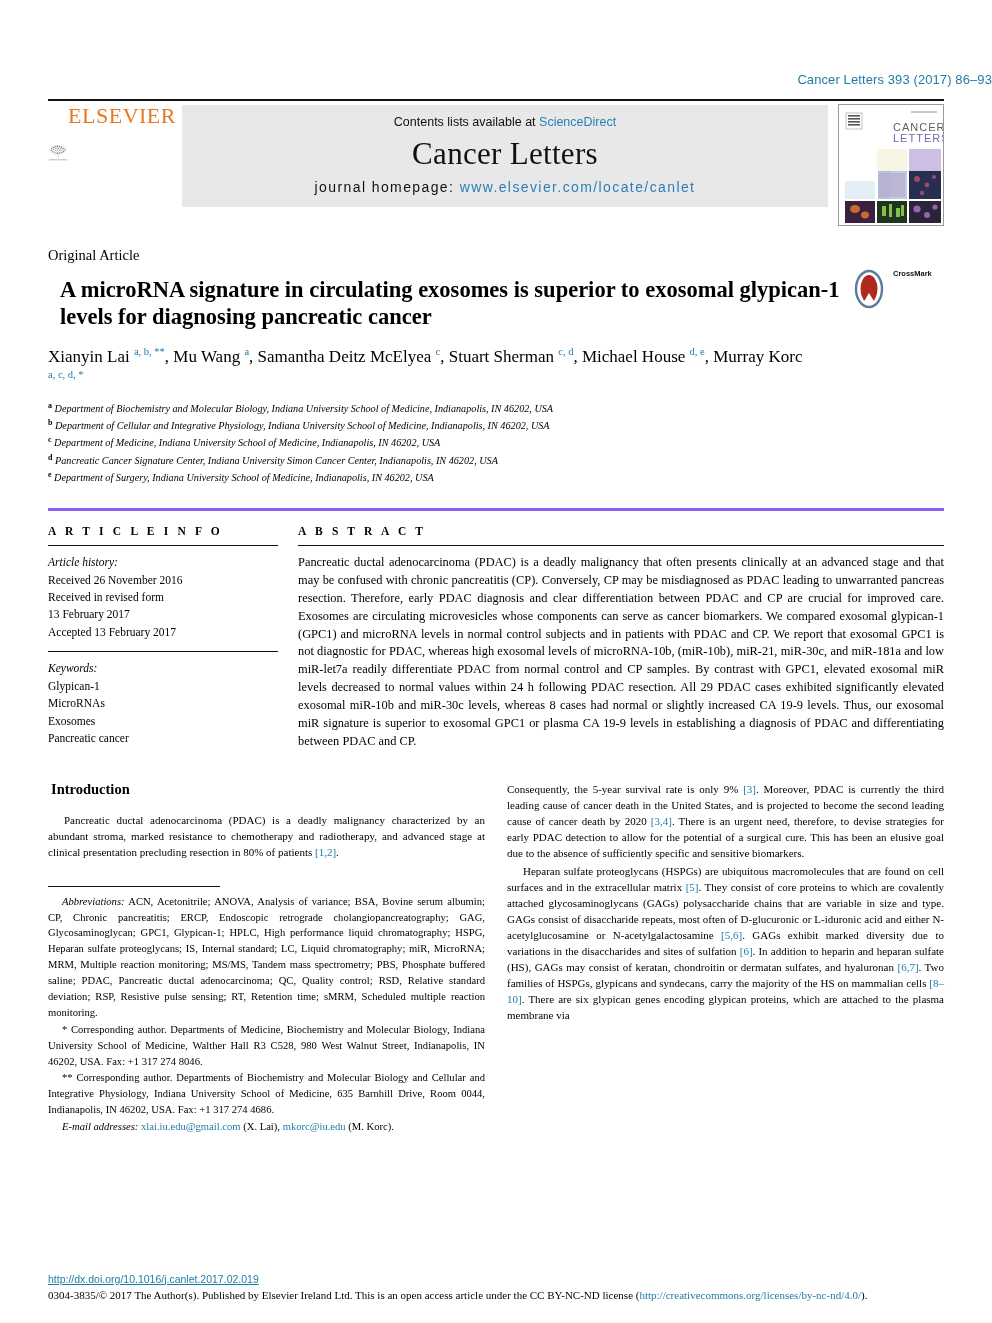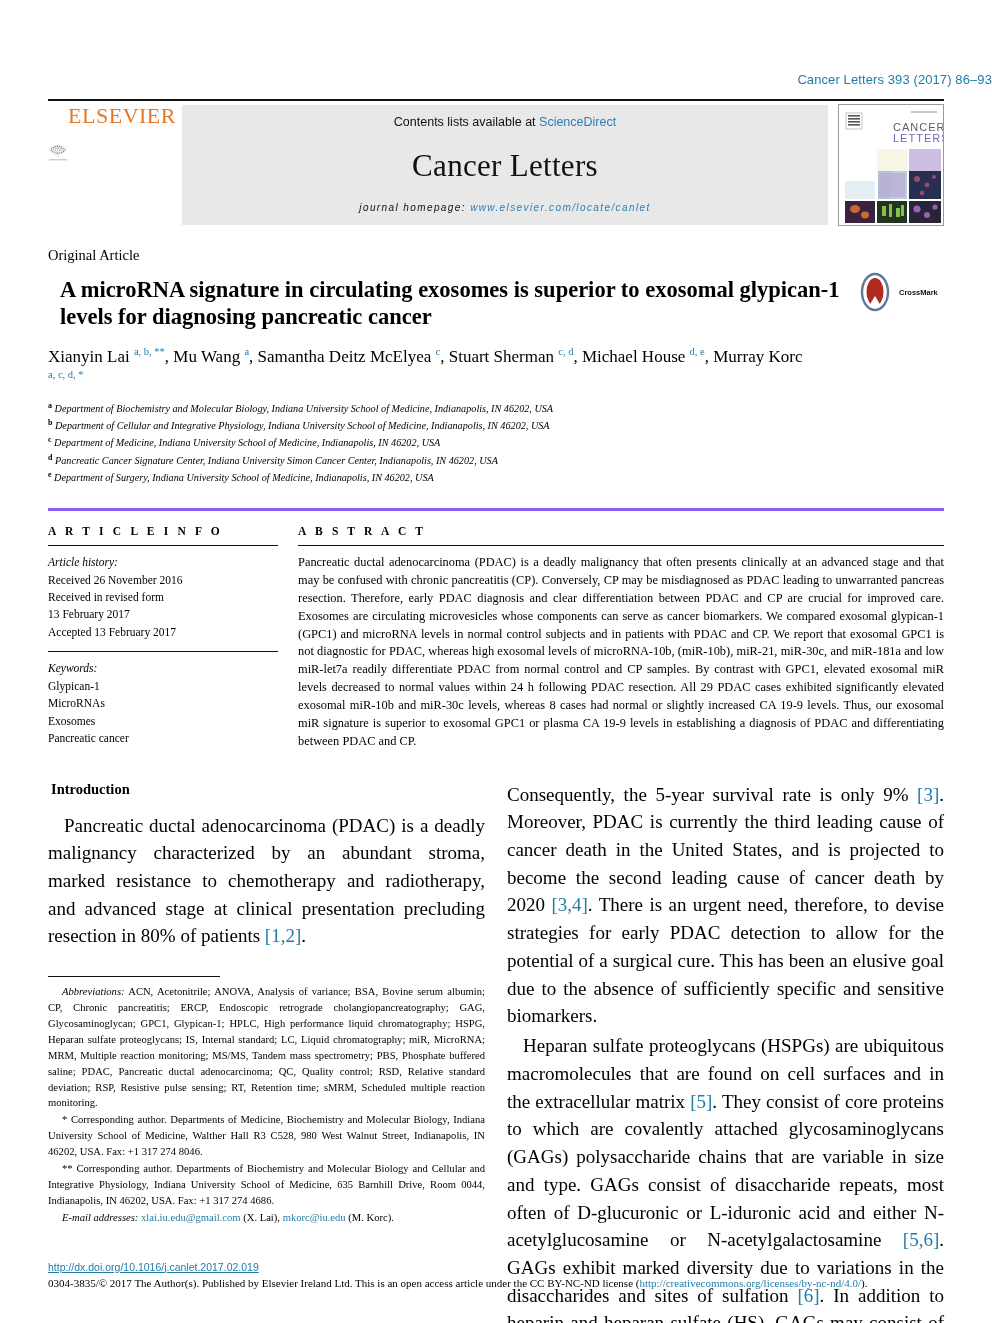--- a/index.html
+++ b/index.html
@@ -56,21 +56,21 @@
     font-size: 22px;
     letter-spacing: .5px;
     color: #E87722;
     text-align: center;
     line-height: 1;
     padding-bottom: 2px;
   }
   .journal-band {
     flex: 1 1 auto;
     background: #e8e8e8;
-    margin: 4px 0 4px 6px;
+    margin: 4px 0 22px 6px;
     display: flex;
     flex-direction: column;
     align-items: center;
     justify-content: space-between;
     padding: 10px 0 12px 0;
     box-sizing: border-box;
   }
   .contents-line {
     font-family: "Liberation Sans", sans-serif;
     font-size: 12.5px;
@@ -80,24 +80,23 @@
     color: #2a7fb8;
   }
   .journal-title {
     font-family: "Liberation Serif", serif;
     font-size: 31px;
     color: #111;
     letter-spacing: .3px;
   }
   .homepage-line {
     font-family: "Liberation Sans", sans-serif;
-    font-size: 10px;
+    font-size: 14px;
     letter-spacing: 1.4px;
     color: #111;
-    font-style: italic;
   }
   .homepage-line .url { color: #2a7fb8; }
   .cover-thumb {
     flex: 0 0 104px;
     width: 104px;
     margin-left: 10px;
     align-self: center;
     height: 120px;
     border: 1px solid #9a9a9a;
     background: #fff;
@@ -118,26 +117,26 @@
   .article-title {
     font-family: "Liberation Serif", serif;
     font-size: 22.5px;
     line-height: 1.22;
     margin: 12px;
     font-weight: bold;
     width: 790px;
   }
   .crossmark {
     position: absolute;
-    right: 0;
+    right: 6px;
     top: 22px;
     width: 84px;
     height: 46px;
     display: flex;
-    align-items: center;
+    align-items: flex-start;
     gap: 9px;
   }
   .crossmark-label {
     font-family: "Liberation Sans", sans-serif;
     font-size: 7.5px;
     font-weight: bold;
     color: #111;
   }
 
   .authors {
@@ -212,21 +211,21 @@
   }
   .bcol { width: 437px; flex: 0 0 437px; }
   .h1 {
     font-family: "Liberation Serif", serif;
     font-size: 14.5px;
     font-weight: bold;
     margin: 0 0 14px 3px;
   }
   .para {
     font-family: "Liberation Serif", serif;
-    font-size: 19px;
+    font-size: 11px;
     line-height: 1.46;
     text-align: justify;
     text-indent: 16px;
     margin: 0 0 2px 0;
   }
   .para.noind { text-indent: 0; }
   .ref { color: #1f7ca6; }
 
   .footnote-area {
     margin-top: 26px;
@@ -242,21 +241,21 @@
     margin: 0 0 1px 0;
   }
   .fn.ind { text-indent: 14px; }
   .fn i { }
 
   
   .page-footer {
     position: absolute;
     left: 48px;
     right: 48px;
-    bottom: 32px;
+    bottom: 20px;
   }
   .doi-line {
     font-family: "Liberation Sans", sans-serif;
     font-size: 10.5px;
     color: #1f7ca6;
     text-decoration: underline;
     margin-bottom: 3px;
     display: block;
   }
   .license-line {

